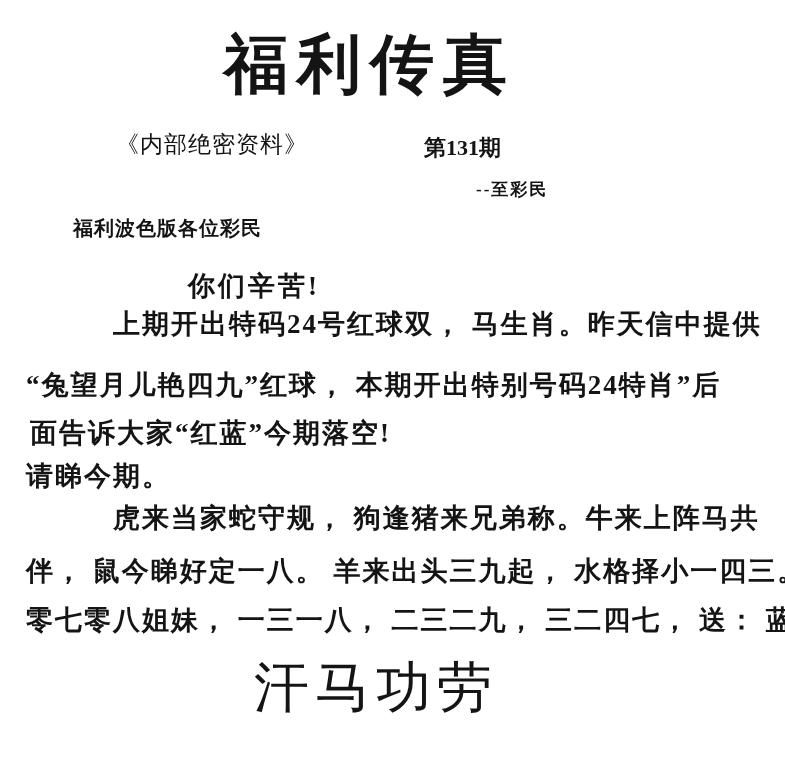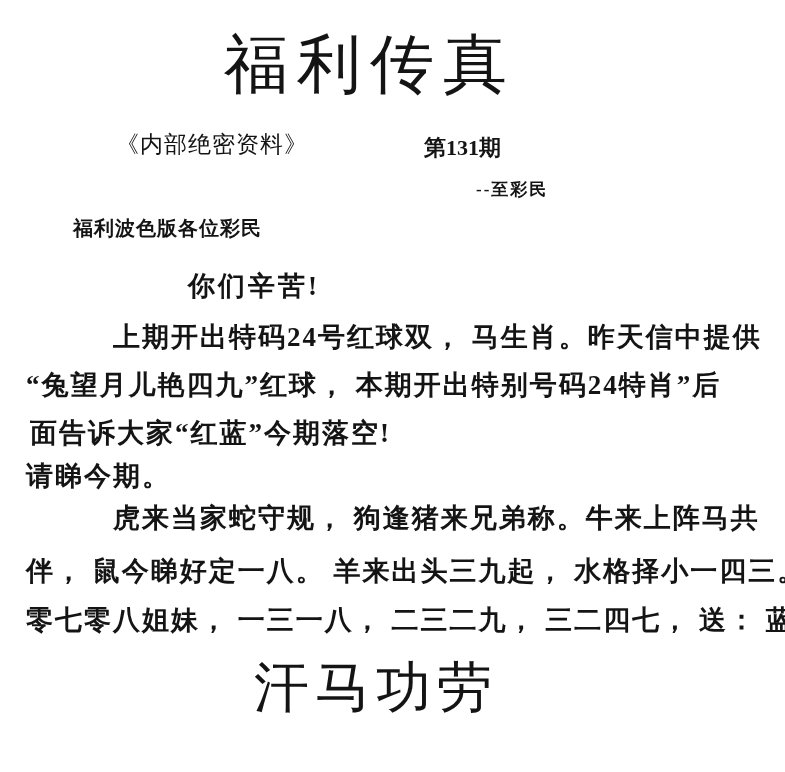--- a/index.html
+++ b/index.html
@@ -18,21 +18,21 @@
   }
   .txt {
     position: absolute;
     white-space: nowrap;
     line-height: 1.15;
   }
   .page-title {
     left: 224px;
     top: 28px;
     font-size: 64px;
-    font-weight: normal;
+    font-weight: bold;
     letter-spacing: 9px;
   }
   .classification {
     left: 116px;
     top: 132px;
     font-size: 23px;
     font-weight: normal;
     letter-spacing: 1px;
   }
   .issue {
@@ -60,21 +60,21 @@
     top: 271px;
     font-size: 27px;
     font-weight: bold;
     letter-spacing: 3px;
   }
   .body-line {
     font-size: 27px;
     font-weight: bold;
     letter-spacing: 2px;
   }
-  .line-0 { left: 113px; top: 322px; text-align: right; }
+  .line-0 { left: 113px; top: 309px; text-align: right; }
   .line-1 { left: 26px;  top: 358px; margin-top: 12px; }
   .line-2 { left: 30px;  top: 418px; }
   .line-3 { left: 26px;  top: 461px; }
   .line-4 { left: 113px; top: 503px; }
   .line-5 { left: 26px;  top: 556px; }
   .line-6 { left: 26px;  top: 605px; }
   .footer-slogan {
     left: 254px;
     top: 656px;
     font-size: 55px;

